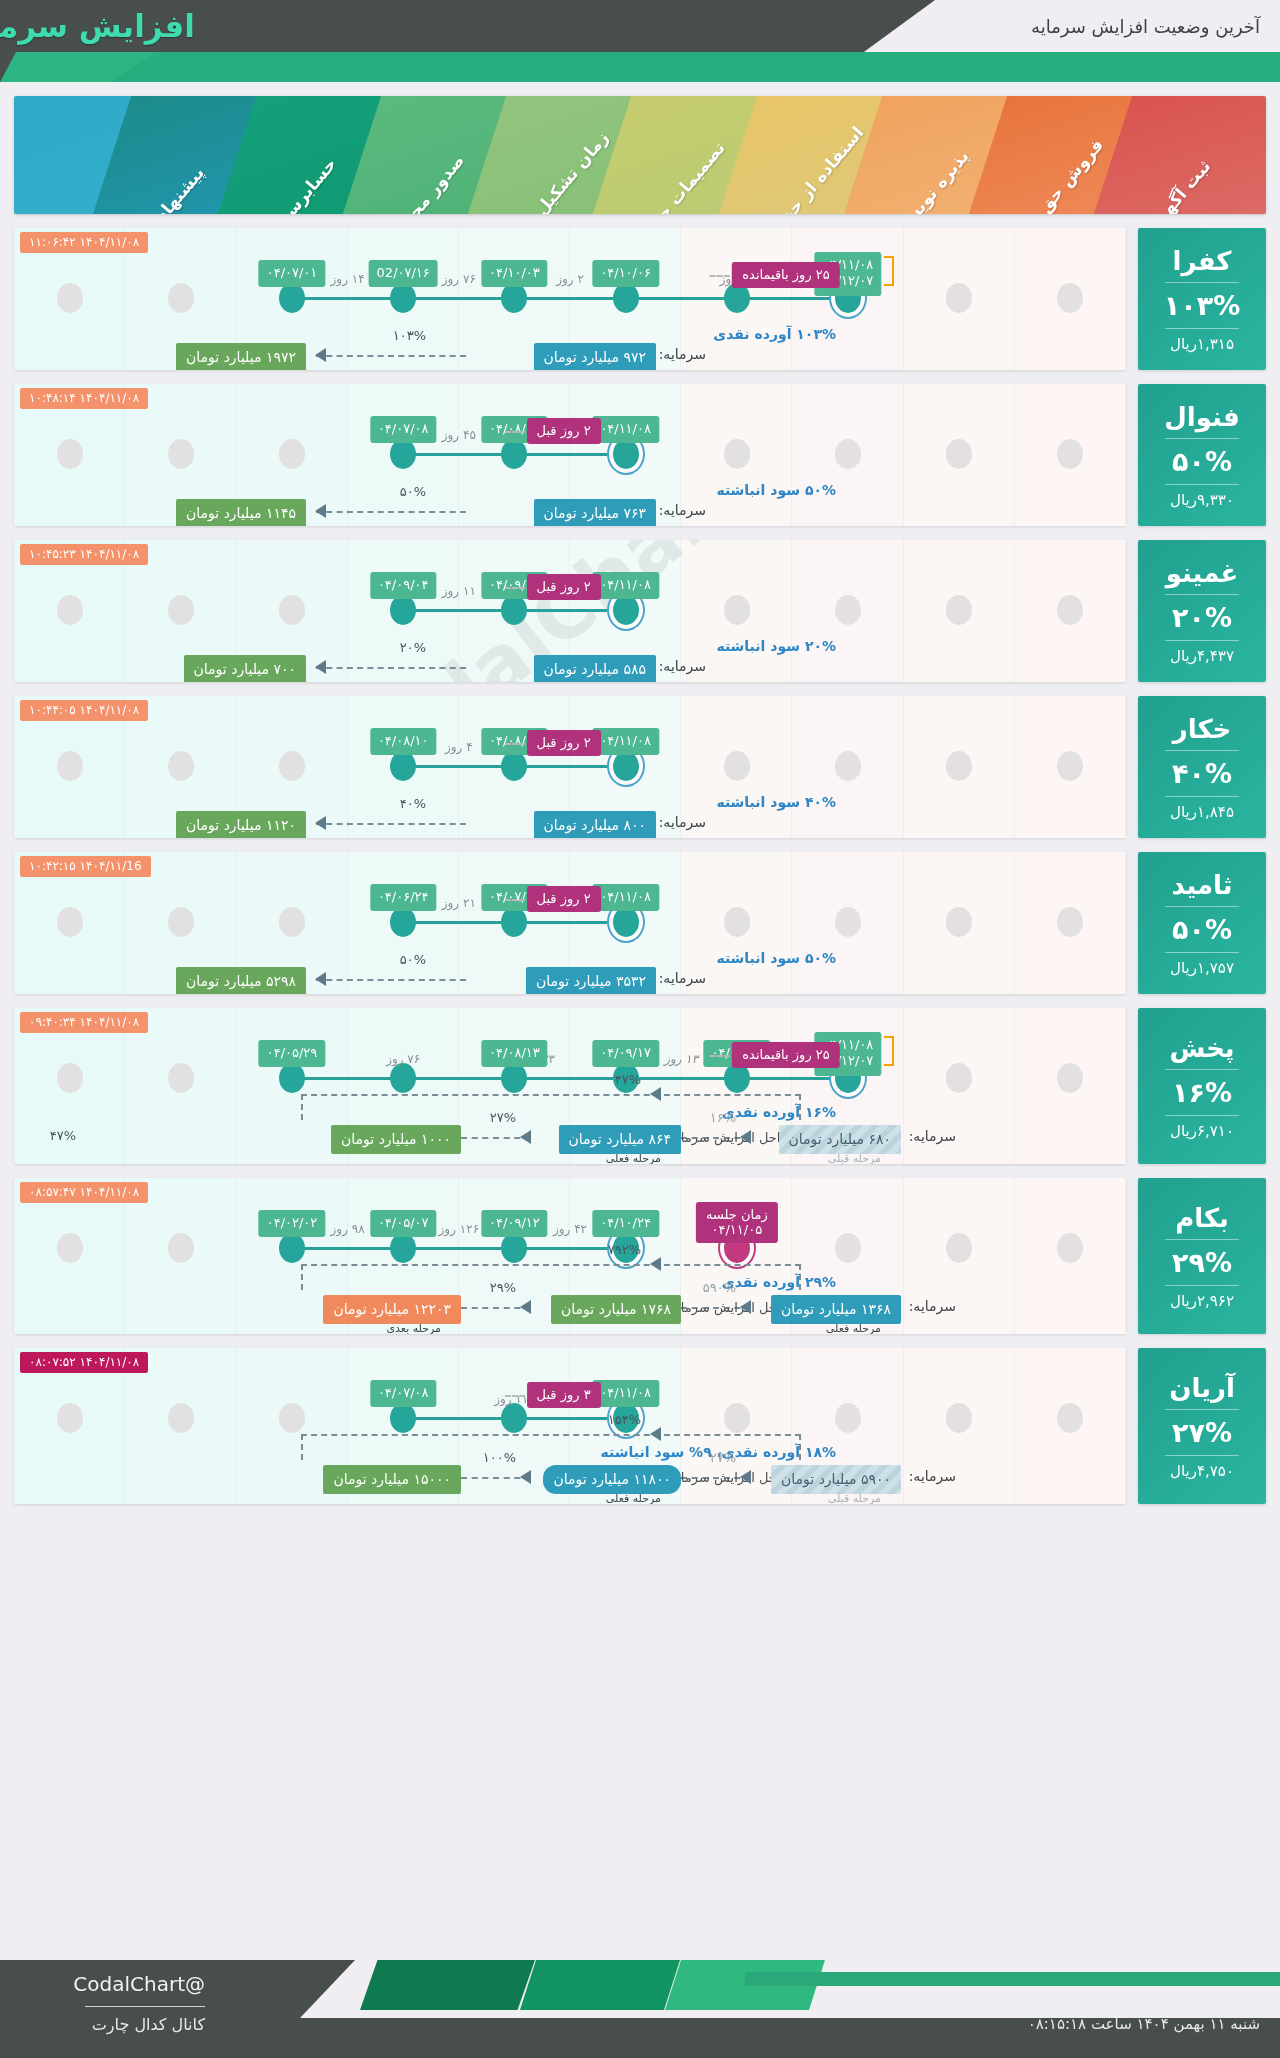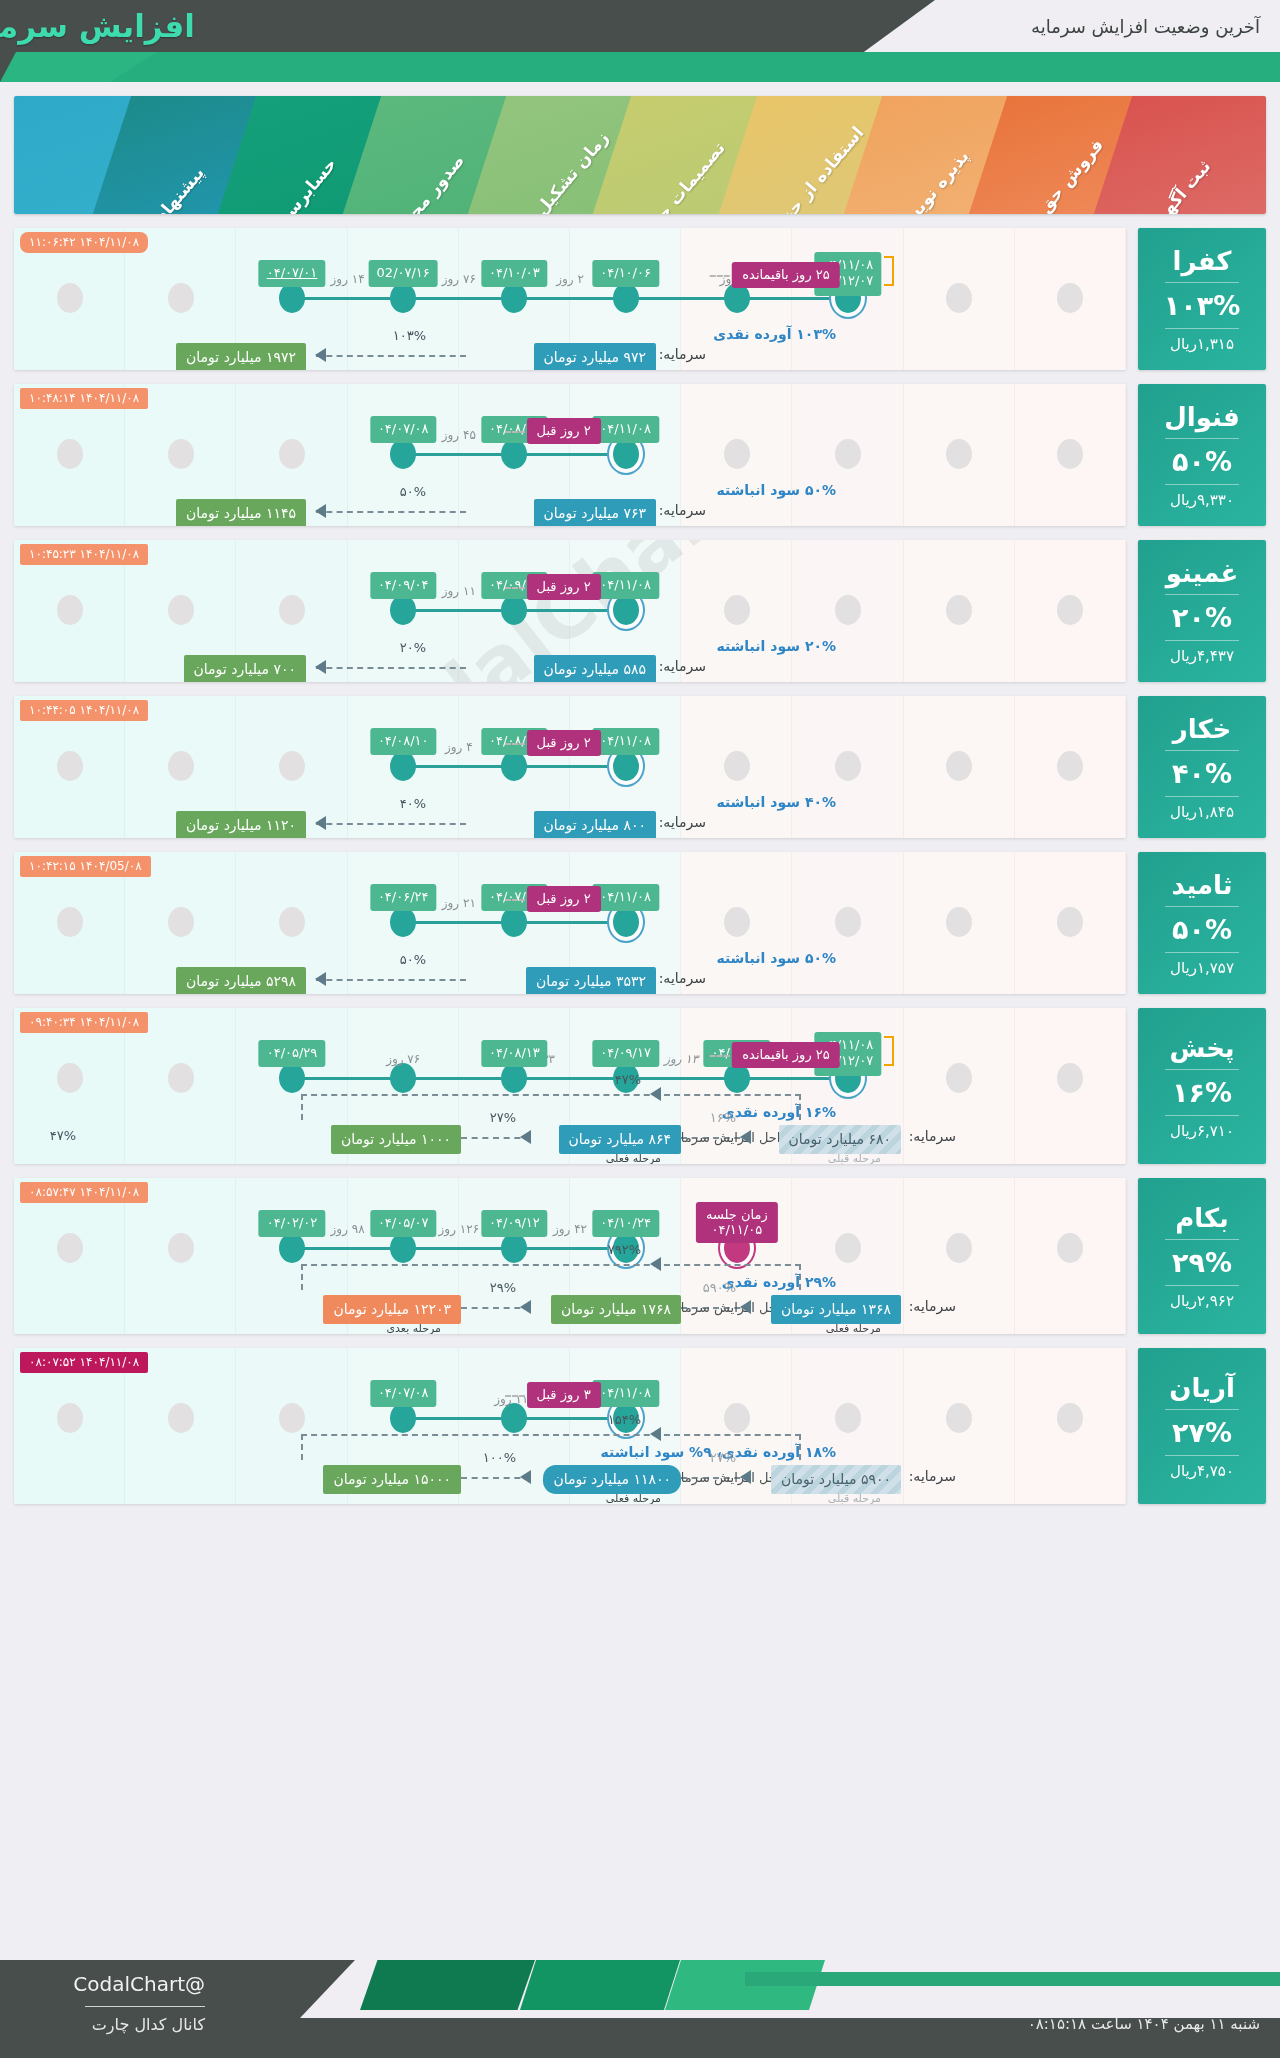--- a/index.html
+++ b/index.html
@@ -246,21 +246,21 @@
           <div class="colstripe" style="left: 1000.8px; width: 111.2px; background: rgb(253, 246, 245); opacity: 1; border-right: 1px solid rgba(0, 0, 0, 0.035);"></div>
           <div class="colstripe" style="left: 889.6px; width: 111.2px; background: rgb(252, 246, 245); opacity: 1; border-right: 1px solid rgba(0, 0, 0, 0.035);"></div>
           <div class="colstripe" style="left: 778.4px; width: 111.2px; background: rgb(251, 246, 245); opacity: 1; border-right: 1px solid rgba(0, 0, 0, 0.035);"></div>
           <div class="colstripe" style="left: 667.2px; width: 111.2px; background: rgb(250, 247, 244); opacity: 1; border-right: 1px solid rgba(0, 0, 0, 0.035);"></div>
           <div class="colstripe" style="left: 556px; width: 111.2px; background: rgb(241, 250, 248); opacity: 1; border-right: 1px solid rgba(0, 0, 0, 0.035);"></div>
           <div class="colstripe" style="left: 444.8px; width: 111.2px; background: rgb(239, 250, 248); opacity: 1; border-right: 1px solid rgba(0, 0, 0, 0.035);"></div>
           <div class="colstripe" style="left: 333.6px; width: 111.2px; background: rgb(237, 250, 248); opacity: 1; border-right: 1px solid rgba(0, 0, 0, 0.035);"></div>
           <div class="colstripe" style="left: 222.4px; width: 111.2px; background: rgb(235, 250, 248); opacity: 1; border-right: 1px solid rgba(0, 0, 0, 0.035);"></div>
           <div class="colstripe" style="left: 111.2px; width: 111.2px; background: rgb(233, 250, 248); opacity: 1; border-right: 1px solid rgba(0, 0, 0, 0.035);"></div>
           <div class="colstripe" style="left: 0px; width: 111.2px; background: rgb(231, 250, 248); opacity: 1; border-right: 1px solid rgba(0, 0, 0, 0.035);"></div>
-          <div class="ts-badge" style="background: rgb(244, 147, 107); border-radius: 8px;">۱۴۰۴/۱۱/۰۸ ۱۱:۰۶:۴۲</div>
+          <div class="ts-badge" style="background: rgb(244, 147, 107);">۱۴۰۴/۱۱/۰۸ ۱۱:۰۶:۴۲</div>
           <div class="tl-line" style="left: 278px; width: 556px; top: 69px;"></div>
           <div class="node" style="left: 1056.4px; top: 70px;"></div>
           <div class="node" style="left: 945.2px; top: 70px;"></div>
           <div class="node on cur" style="left: 834px; top: 70px;"></div>
           <div class="node on" style="left: 722.8px; top: 70px;"></div>
           <div class="node on" style="left: 611.6px; top: 70px;"></div>
           <div class="node on" style="left: 500.4px; top: 70px;"></div>
           <div class="node on" style="left: 389.2px; top: 70px;"></div>
           <div class="node on" style="left: 278px; top: 70px;"></div>
           <div class="node" style="left: 166.8px; top: 70px;"></div>
@@ -272,21 +272,21 @@
           <div class="bracket" style="right: 232px; top: 28px; height: 30px;"></div>
           <div class="datebox" style="right: 500.4px; top: 32px;">
             <div>۰۴/۱۰/۰۶</div>
           </div>
           <div class="datebox" style="right: 611.6px; top: 32px;">
             <div>۰۴/۱۰/۰۳</div>
           </div>
           <div class="datebox" style="right: 722.8px; top: 32px;">
             <div>02/۰۷/۱۶</div>
           </div>
-          <div class="datebox" style="right: 834px; top: 32px; text-decoration: underline;">
+          <div class="datebox" style="right: 834px; top: 32px;">
             <div>۰۴/۰۷/۰۱</div>
           </div>
           <div class="gap-lbl" style="right: 389.2px; top: 44px;">۳۱ روز</div>
           <div class="gap-lbl" style="right: 556px; top: 44px;">۲ روز</div>
           <div class="gap-lbl" style="right: 667.2px; top: 44px;">۷۶ روز</div>
           <div class="gap-lbl" style="right: 778.4px; top: 44px;">۱۴ روز</div>
           <div class="pill dots" style="right: 340px; top: 34px;">
             <div>۲۵ روز باقیمانده</div>
           </div>
           <div class="note" style="right: 290px; top: 98px;">۱۰۳% آورده نقدی</div>
@@ -473,21 +473,21 @@
           <div class="colstripe" style="left: 1000.8px; width: 111.2px; background: rgb(253, 246, 245); opacity: 1; border-right: 1px solid rgba(0, 0, 0, 0.035);"></div>
           <div class="colstripe" style="left: 889.6px; width: 111.2px; background: rgb(252, 246, 245); opacity: 1; border-right: 1px solid rgba(0, 0, 0, 0.035);"></div>
           <div class="colstripe" style="left: 778.4px; width: 111.2px; background: rgb(251, 246, 245); opacity: 1; border-right: 1px solid rgba(0, 0, 0, 0.035);"></div>
           <div class="colstripe" style="left: 667.2px; width: 111.2px; background: rgb(250, 247, 244); opacity: 1; border-right: 1px solid rgba(0, 0, 0, 0.035);"></div>
           <div class="colstripe" style="left: 556px; width: 111.2px; background: rgb(241, 250, 248); opacity: 1; border-right: 1px solid rgba(0, 0, 0, 0.035);"></div>
           <div class="colstripe" style="left: 444.8px; width: 111.2px; background: rgb(239, 250, 248); opacity: 1; border-right: 1px solid rgba(0, 0, 0, 0.035);"></div>
           <div class="colstripe" style="left: 333.6px; width: 111.2px; background: rgb(237, 250, 248); opacity: 1; border-right: 1px solid rgba(0, 0, 0, 0.035);"></div>
           <div class="colstripe" style="left: 222.4px; width: 111.2px; background: rgb(235, 250, 248); opacity: 1; border-right: 1px solid rgba(0, 0, 0, 0.035);"></div>
           <div class="colstripe" style="left: 111.2px; width: 111.2px; background: rgb(233, 250, 248); opacity: 1; border-right: 1px solid rgba(0, 0, 0, 0.035);"></div>
           <div class="colstripe" style="left: 0px; width: 111.2px; background: rgb(231, 250, 248); opacity: 1; border-right: 1px solid rgba(0, 0, 0, 0.035);"></div>
-          <div class="ts-badge" style="background: rgb(244, 147, 107);">۱۴۰۴/05/۰۸ ۱۰:۴۲:۱۵</div>
+          <div class="ts-badge" style="background: rgb(244, 147, 107);">۱۴۰۴/۱۱/16 ۱۰:۴۲:۱۵</div>
           <div class="tl-line" style="left: 389.2px; width: 222.4px; top: 69px;"></div>
           <div class="node" style="left: 1056.4px; top: 70px;"></div>
           <div class="node" style="left: 945.2px; top: 70px;"></div>
           <div class="node" style="left: 834px; top: 70px;"></div>
           <div class="node" style="left: 722.8px; top: 70px;"></div>
           <div class="node on cur" style="left: 611.6px; top: 70px;"></div>
           <div class="node on" style="left: 500.4px; top: 70px;"></div>
           <div class="node on" style="left: 389.2px; top: 70px;"></div>
           <div class="node" style="left: 278px; top: 70px;"></div>
           <div class="node" style="left: 166.8px; top: 70px;"></div>

